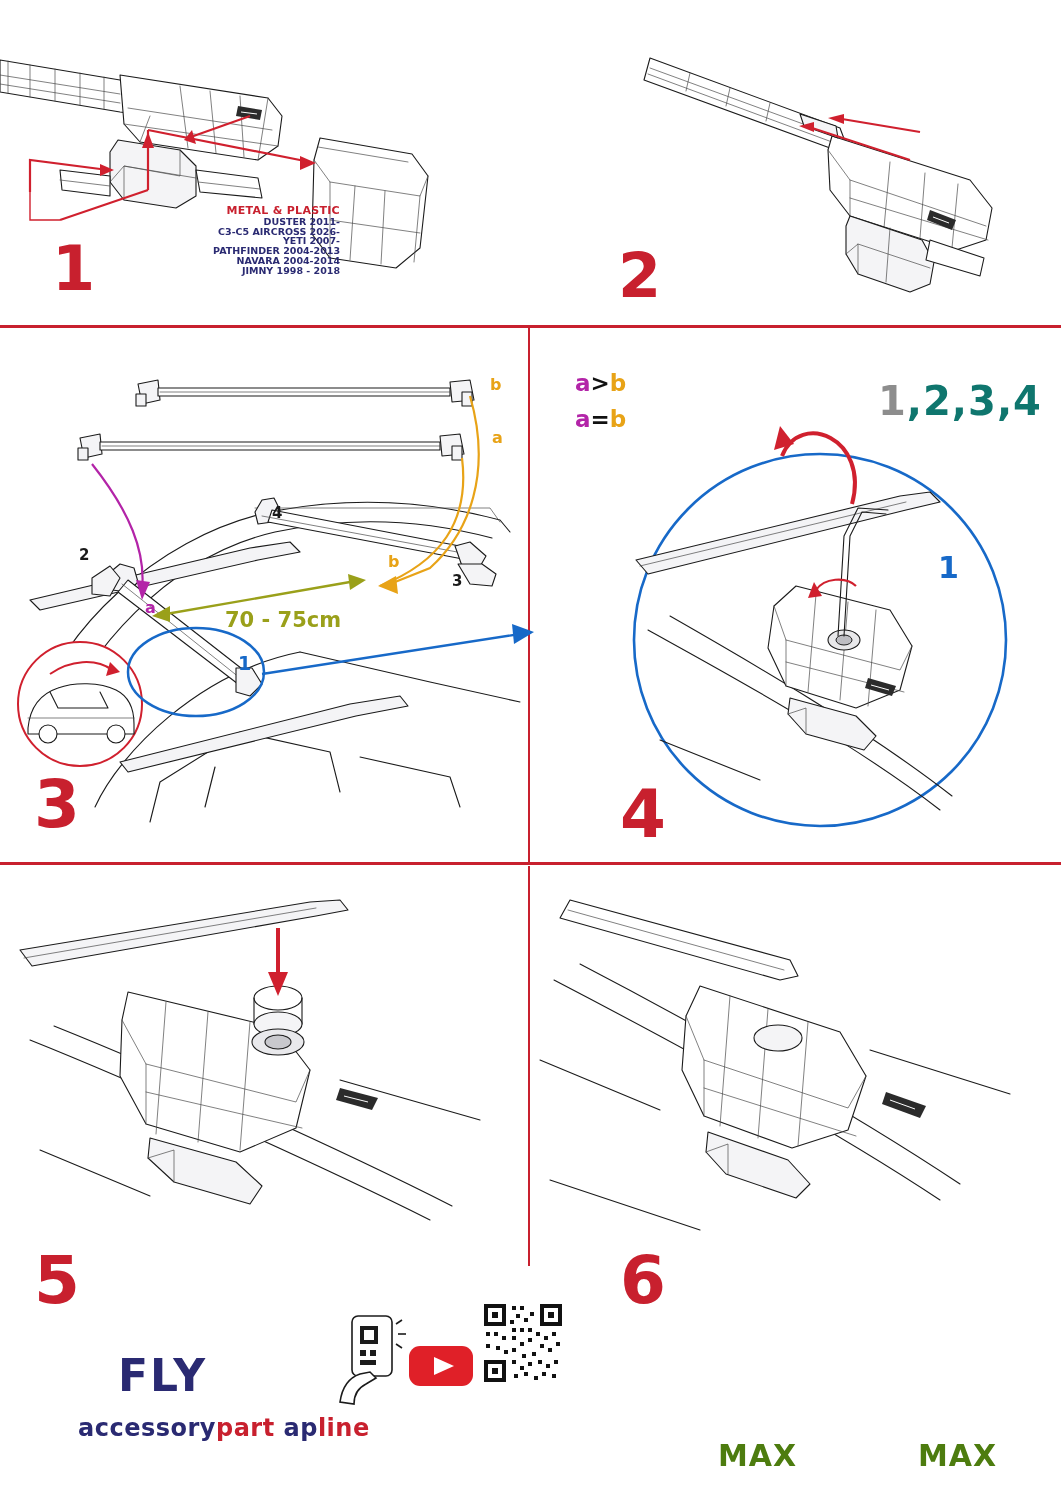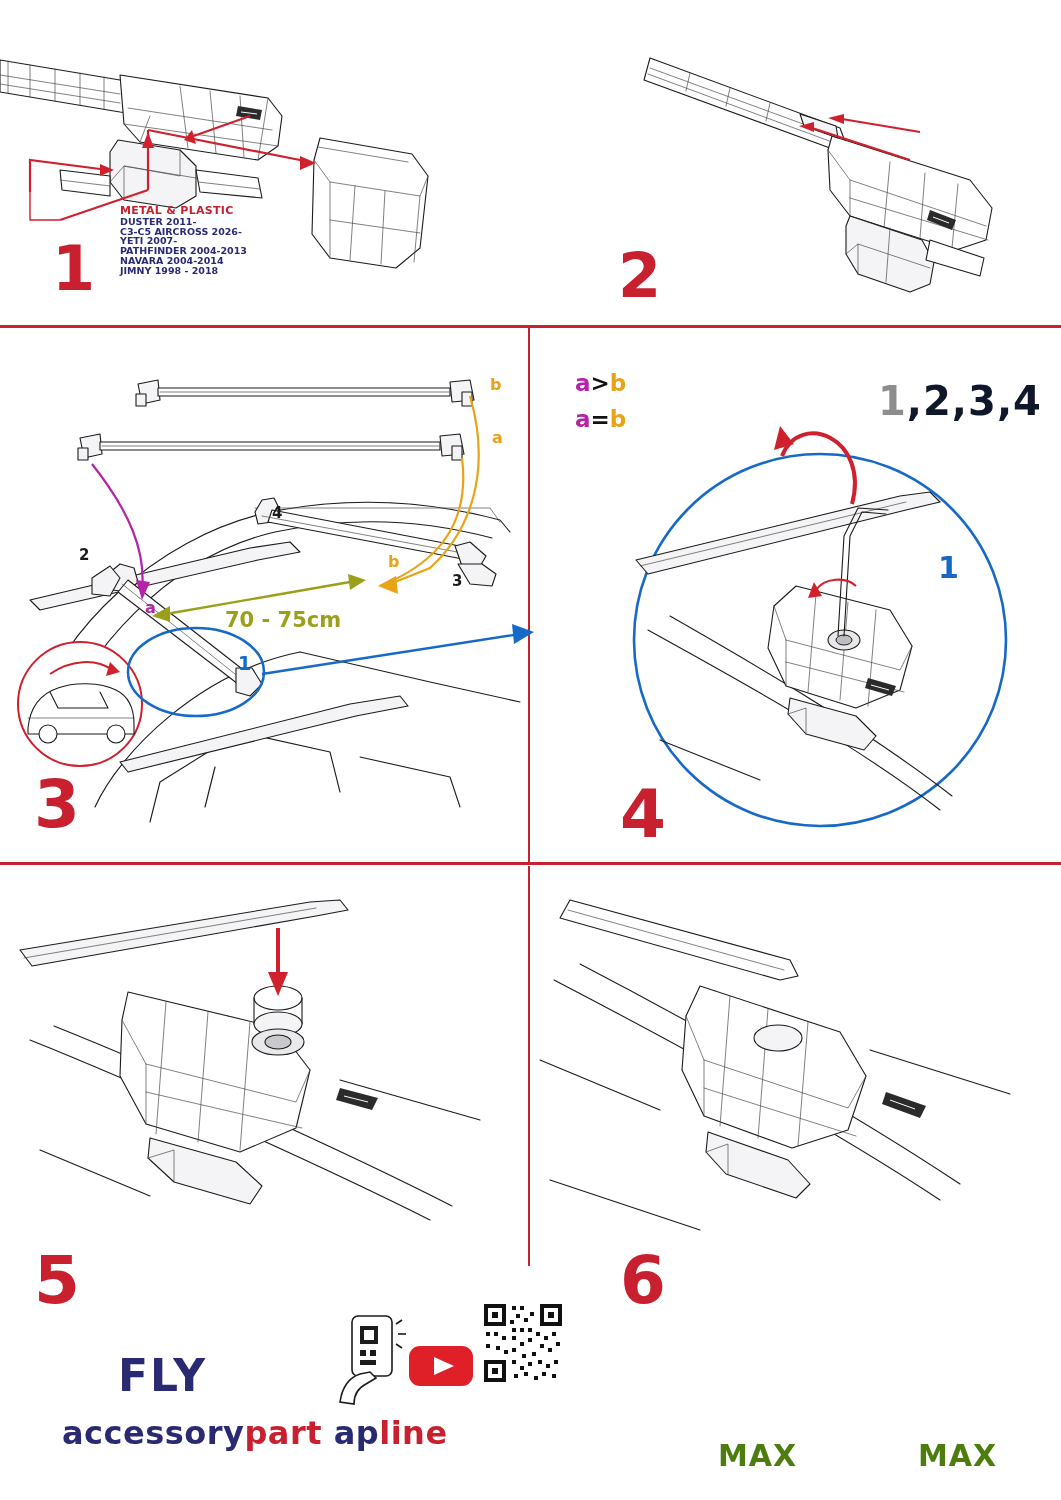--- a/index.html
+++ b/index.html
@@ -21,40 +21,40 @@
   .fillw{fill:#ffffff;}
   .fillg{fill:#f4f4f6;}
   .red{stroke:#d0202e;fill:none;stroke-width:2.2;}
   .redf{fill:#d0202e;}
   .blue{stroke:#1769c8;fill:none;stroke-width:2.4;}
   .bluef{fill:#1769c8;}
   .orange{stroke:#e8a317;fill:none;stroke-width:2.2;}
   .violet{stroke:#b324a8;fill:none;stroke-width:2.2;}
   .olive{stroke:#9aa01a;fill:none;stroke-width:2.4;}
 
-  .metal-list{position:absolute;text-align:left;font-family:"DejaVu Sans",sans-serif;line-height:1.05;}
+  .metal-list{position:absolute;text-align:right;font-family:"DejaVu Sans",sans-serif;line-height:1.05;}
   .metal-title{color:#c8202e;font-weight:700;font-size:11px;letter-spacing:.3px;}
   .metal-line{color:#2a2a72;font-weight:700;font-size:9.5px;}
 
   .ab{position:absolute;font-family:"DejaVu Sans",sans-serif;font-weight:700;font-size:23px;}
   .ab .a{color:#b324a8;}
   .ab .gt{color:#111;}
   .ab .b{color:#e8a317;}
 
   .bigseq{position:absolute;font-family:"DejaVu Sans",sans-serif;font-weight:700;font-size:40px;letter-spacing:1px;}
   .bigseq .g{color:#8d8d8d;}
-  .bigseq .bl{color:#0f172a;}
+  .bigseq .bl{color:#0f766e;}
 
   .lbl{position:absolute;font-family:"DejaVu Sans",sans-serif;font-weight:700;}
 
   .dim{position:absolute;color:#9aa01a;font-family:"DejaVu Sans",sans-serif;font-weight:700;font-size:21px;}
 
   .brand{position:absolute;}
   .brand-fly{font-family:"DejaVu Sans",sans-serif;font-weight:700;font-size:44px;color:#2a2a72;letter-spacing:2px;}
-  .brand-sub{font-family:"DejaVu Sans",sans-serif;font-weight:700;font-size:32px;letter-spacing:.5px;}
+  .brand-sub{font-family:"DejaVu Sans",sans-serif;font-weight:700;font-size:24px;letter-spacing:.5px;margin-left:16px;}
   .brand-sub .accessory{color:#2a2a72;}
   .brand-sub .part{color:#c8202e;}
   .brand-sub .ap{color:#2a2a72;}
   .brand-sub .line{color:#c8202e;}
 
   .maxtxt{position:absolute;font-family:"DejaVu Sans",sans-serif;font-weight:700;font-size:30px;color:#4d7c0f;letter-spacing:1px;}
   .kgtxt{font-family:"DejaVu Sans",sans-serif;font-weight:700;font-size:26px;fill:#c8202e;}
   .kmh{font-family:"DejaVu Sans",sans-serif;font-size:11px;fill:#333;}
   .gtick{font-family:"DejaVu Sans",sans-serif;font-size:11px;fill:#9aa01a;}
   .gtick2{font-family:"DejaVu Sans",sans-serif;font-size:11px;fill:#c8202e;}

